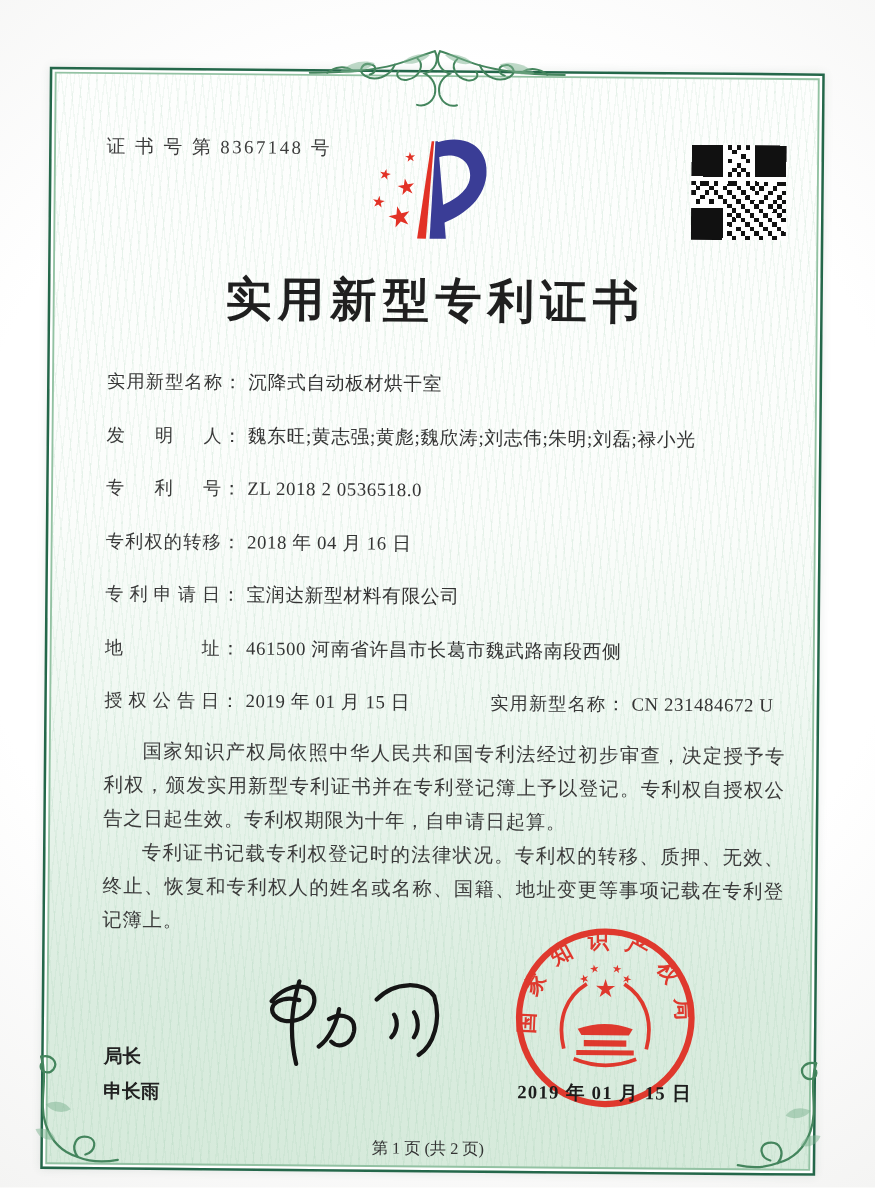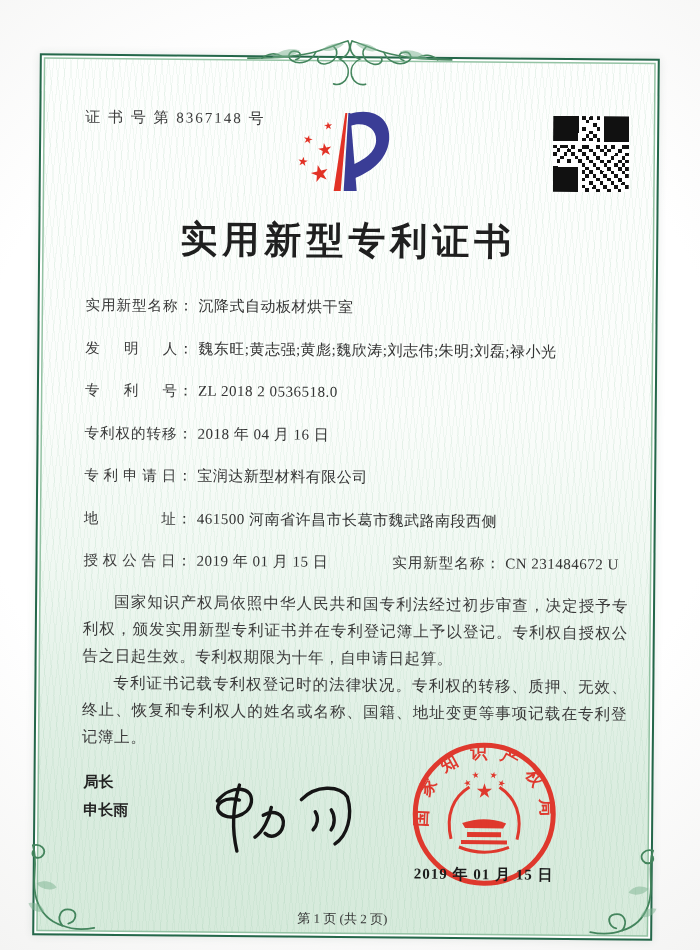--- a/index.html
+++ b/index.html
@@ -33,21 +33,21 @@
     font-size:14.5px;color:#3a3a3a;
   }
   .colon{display:inline-block;margin:0 5px 0 1px;}
   .f-value{font-size:15px;letter-spacing:.5px;color:#333;}
   .pair2{display:inline-block;margin-left:64px;}
   .paras{
     position:absolute;left:46px;top:532px;width:545px;
     font-size:15.5px;line-height:27px;text-align:justify;letter-spacing:.6px;color:#3b3b3b;
   }
   .paras p{margin:0;text-indent:2em;}
-  .official{position:absolute;left:48px;top:712px;font-family:"Liberation Sans","DejaVu Sans",sans-serif;
+  .official{position:absolute;left:48px;top:776px;font-family:"Liberation Sans","DejaVu Sans",sans-serif;
     font-size:15px;font-weight:700;color:#222;line-height:28px;}
   .signature{position:absolute;left:160px;top:712px;}
   .seal{position:absolute;left:374px;top:680px;opacity:.92;}
   .seal-date{position:absolute;left:374px;top:806px;width:150px;text-align:center;
     font-size:15px;letter-spacing:1px;color:#1c1c1c;font-weight:600;}
   .footer{position:absolute;left:0;top:852px;width:100%;text-align:center;font-size:13px;color:#333;}
   .orn-top{position:absolute;left:200px;top:-20px;}
   .orn-bl{position:absolute;left:-12px;top:788px;}
   .orn-br{position:absolute;left:552px;top:788px;transform:scaleX(-1);}
   svg{display:block;}

